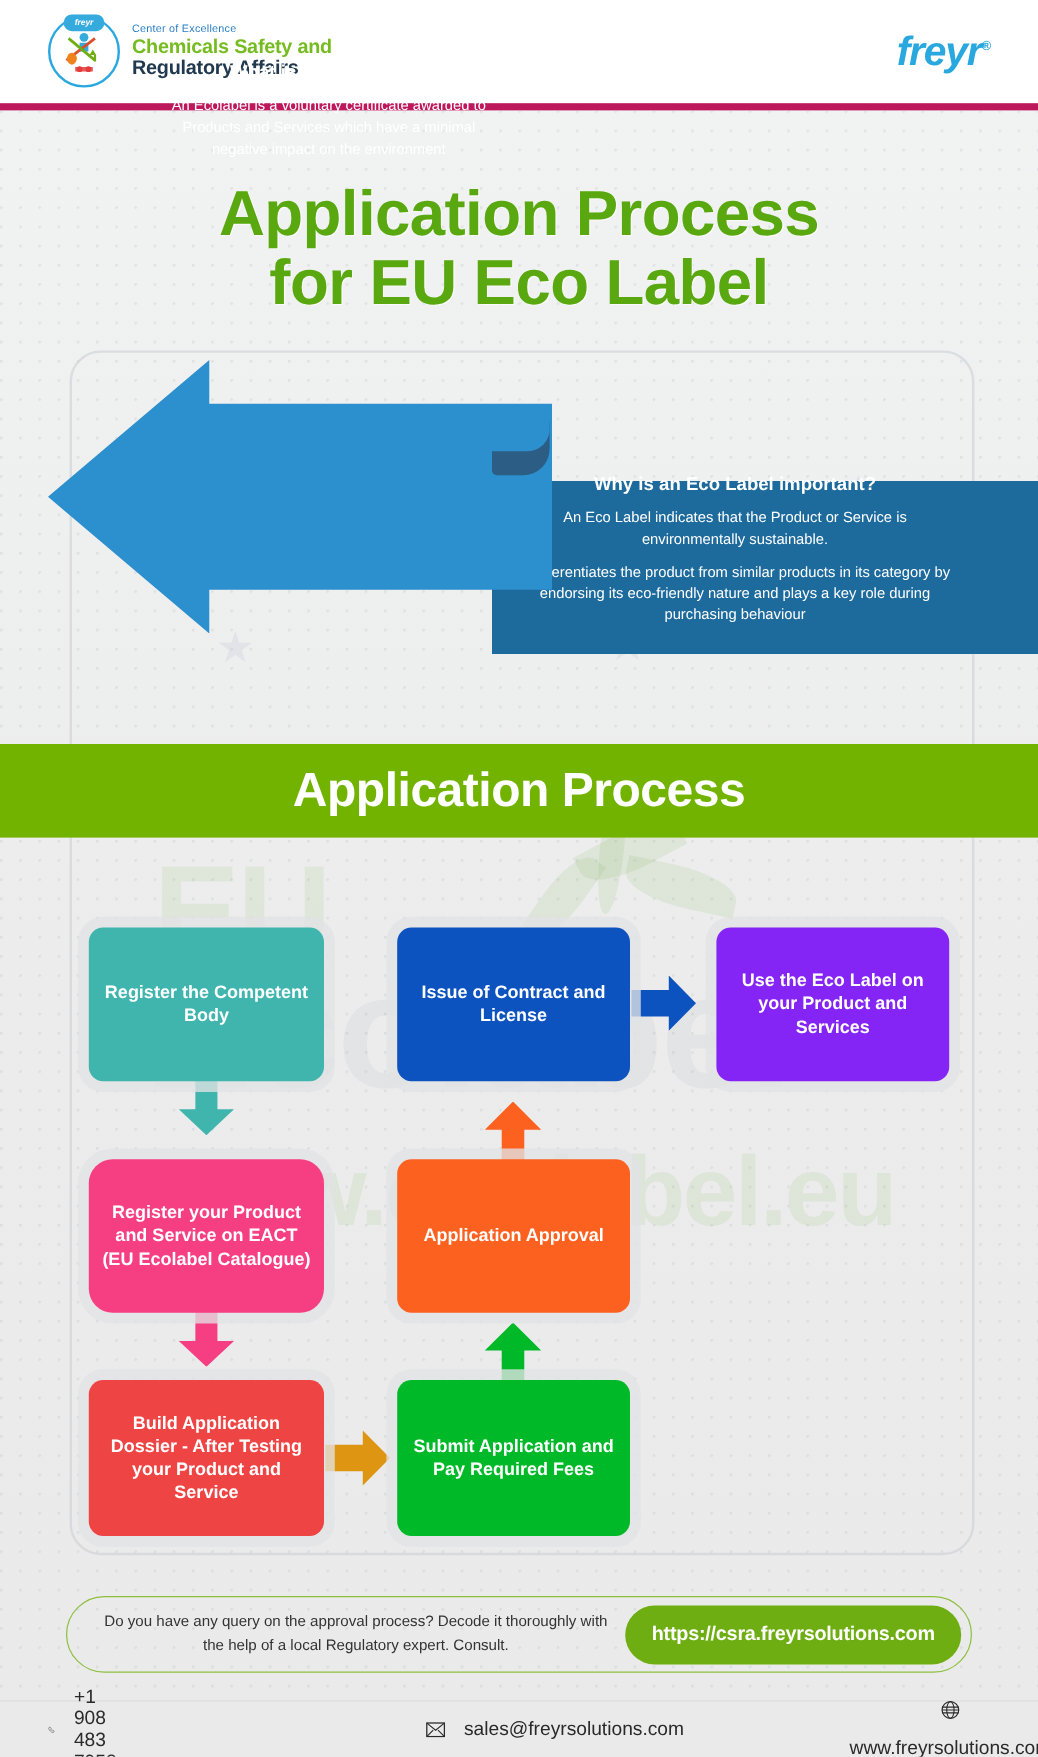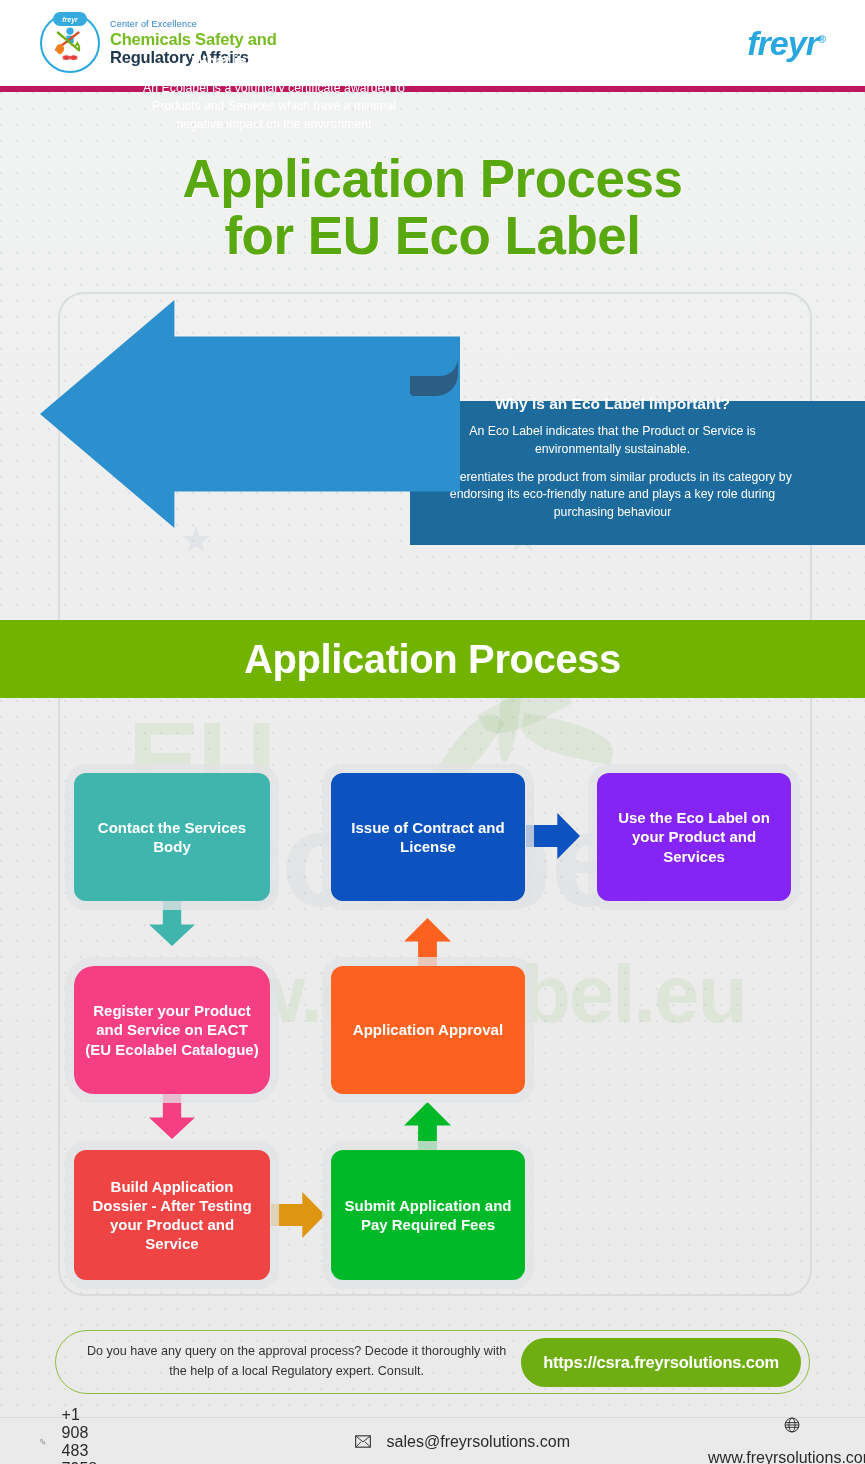--- a/index.html
+++ b/index.html
@@ -243,21 +243,21 @@
   <div class="arrow-left-inner" style="z-index:6;">
     <div class="al-title">What is an Eco Label?</div>
     <div class="al-body">An Ecolabel is a voluntary certificate awarded to Products and Services which have a minimal negative impact on the environment</div>
   </div>
 
   <div class="banner">
     <div class="banner-text">Application Process</div>
   </div>
 
   <div class="fbox" style="left:74px;top:773px;width:196px;height:128px;background:#3fb5ae;font-size:15px;">
-    <span>Contact the Services Body</span>
+    <span>Register the Competent Body</span>
   </div>
 
   <div class="conn arr-down" style="left:149px;top:898px;width:46px;height:48px;background:#3fb5ae;"></div>
 
   <div class="fbox" style="left:331px;top:773px;width:194px;height:128px;background:#0c53bf;font-size:15px;">
     <span>Issue of Contract and License</span>
   </div>
 
   <div class="conn arr-right" style="left:526px;top:813px;width:54px;height:46px;background:#0c53bf;"></div>
 

